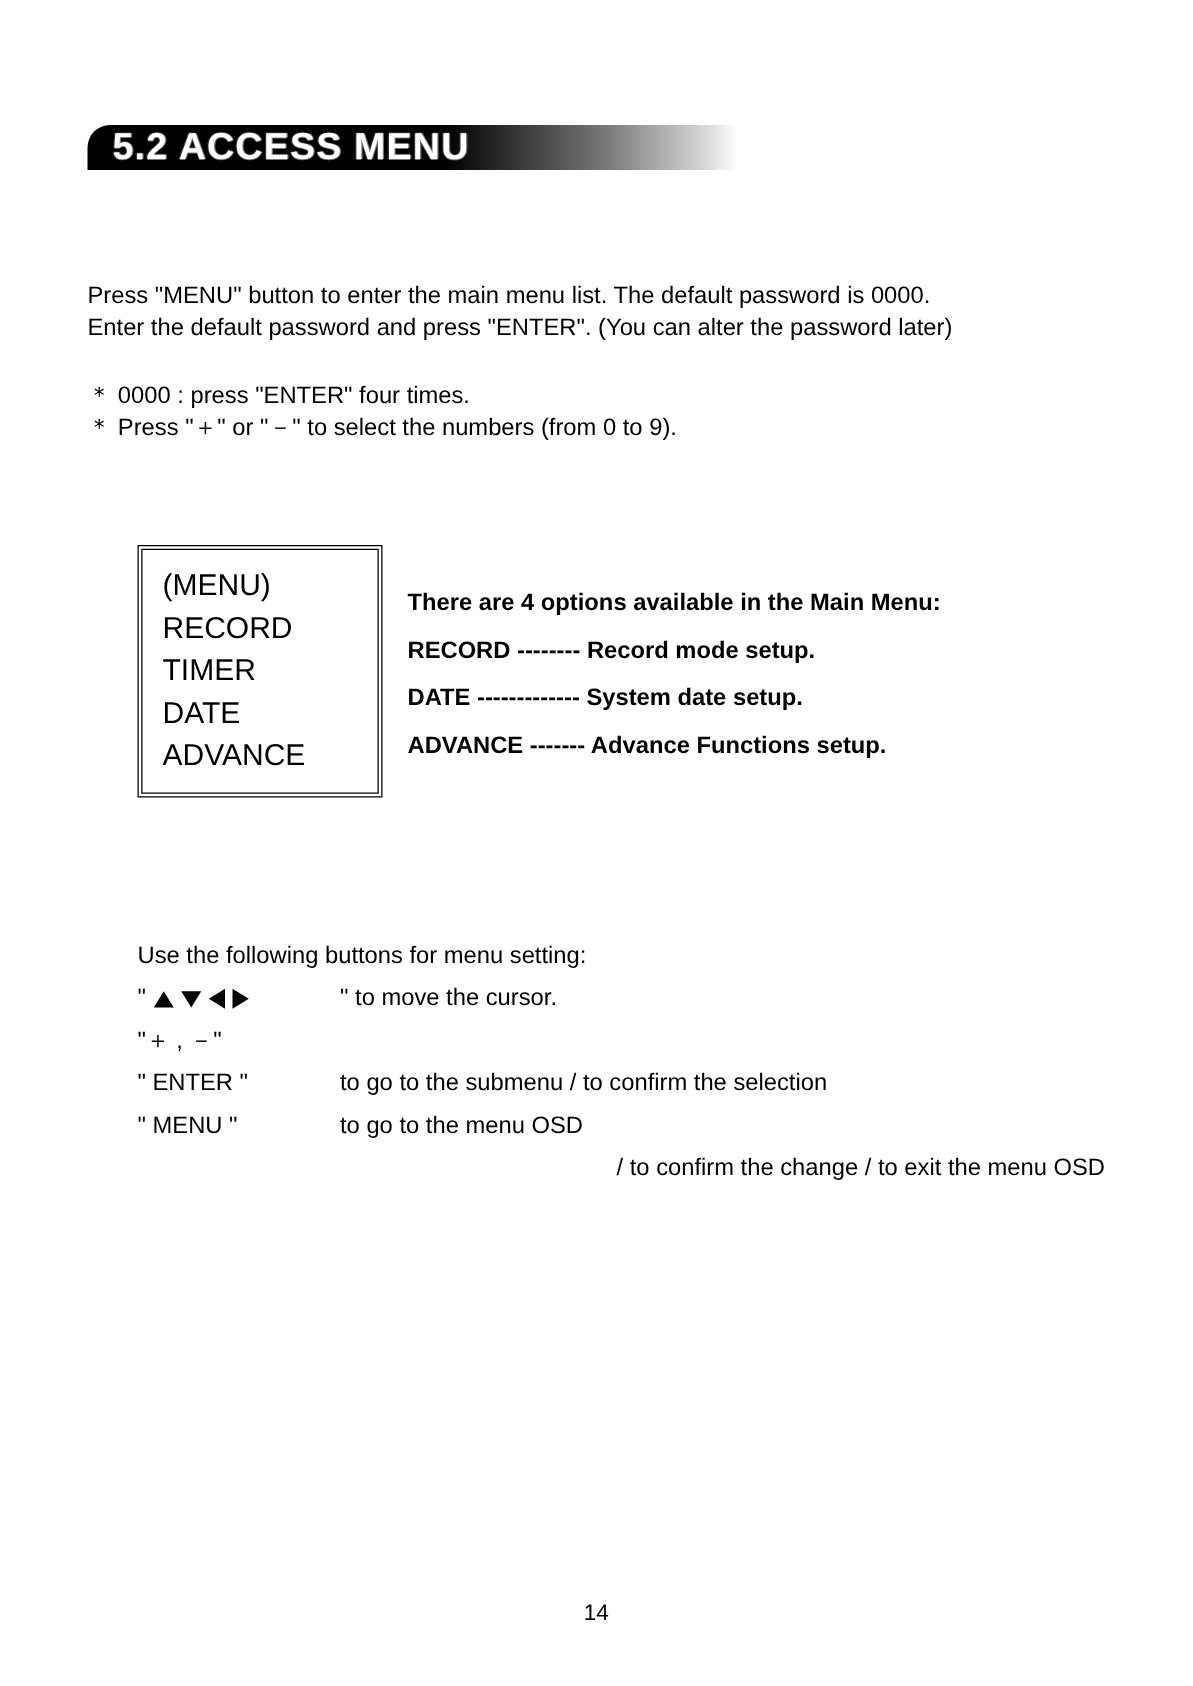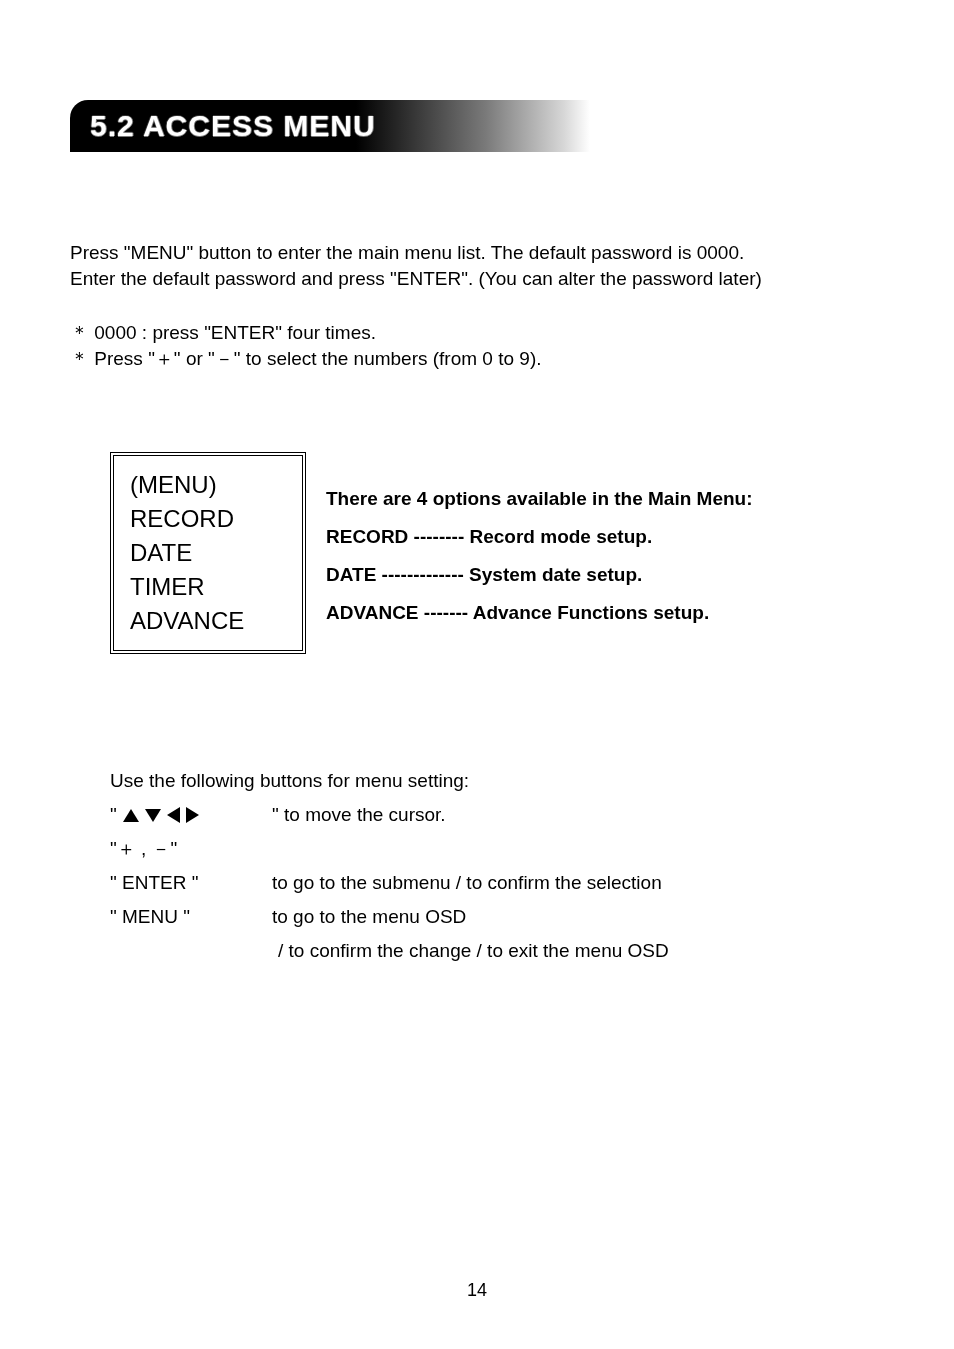--- a/index.html
+++ b/index.html
@@ -16,21 +16,21 @@
     padding: 100px 70px 0 70px;
     box-sizing: border-box;
     position: relative;
     height: 100%;
   }
 
   
   .heading-bar {
     position: relative;
     width: 520px;
-    height: 52px;
+    height: 36px;
     background: linear-gradient(to right, #000000 0%, #000000 55%, #7a7a7a 80%, #d7d7d7 95%, #ffffff 100%);
     border-top-left-radius: 18px;
     display: flex;
     align-items: center;
     padding-left: 20px;
     box-sizing: border-box;
   }
 
   .heading-text {
     font-family: Arial, sans-serif;
@@ -156,22 +156,22 @@
     </div>
     <div>
       <span class="star">＊ </span><span>Press "＋" or "－" to select the numbers (from 0 to 9).</span>
     </div>
   </div>
 
   <div class="menu-row">
     <div class="menu-box">
       <div class="menu-title">(MENU)</div>
       <div>RECORD</div>
+      <div>TIMER</div>
       <div>DATE</div>
-      <div>TIMER</div>
       <div>ADVANCE</div>
     </div>
     <div class="menu-desc">
       <div>There are 4 options available in the Main Menu:</div>
       <div>RECORD -------- Record mode setup.</div>
       <div>DATE ------------- System date setup.</div>
       <div>ADVANCE ------- Advance Functions setup.</div>
     </div>
   </div>
 
@@ -195,19 +195,19 @@
 
     <div class="legend-row">
       <div class="legend-key">" ENTER "</div>
       <div class="legend-val">to go to the submenu / to confirm the selection</div>
     </div>
 
     <div class="legend-row">
       <div class="legend-key">" MENU "</div>
       <div class="legend-val">
         <div>to go to the menu OSD</div>
-        <div style="padding-left:6px;">/ to confirm the change / to exit the menu OSD</div>
+        <div style="padding-left:6px;text-align:right;">/ to confirm the change / to exit the menu OSD</div>
       </div>
     </div>
   </div>
 
   <div class="page-number">14</div>
 </div>
 
 </body></html>

